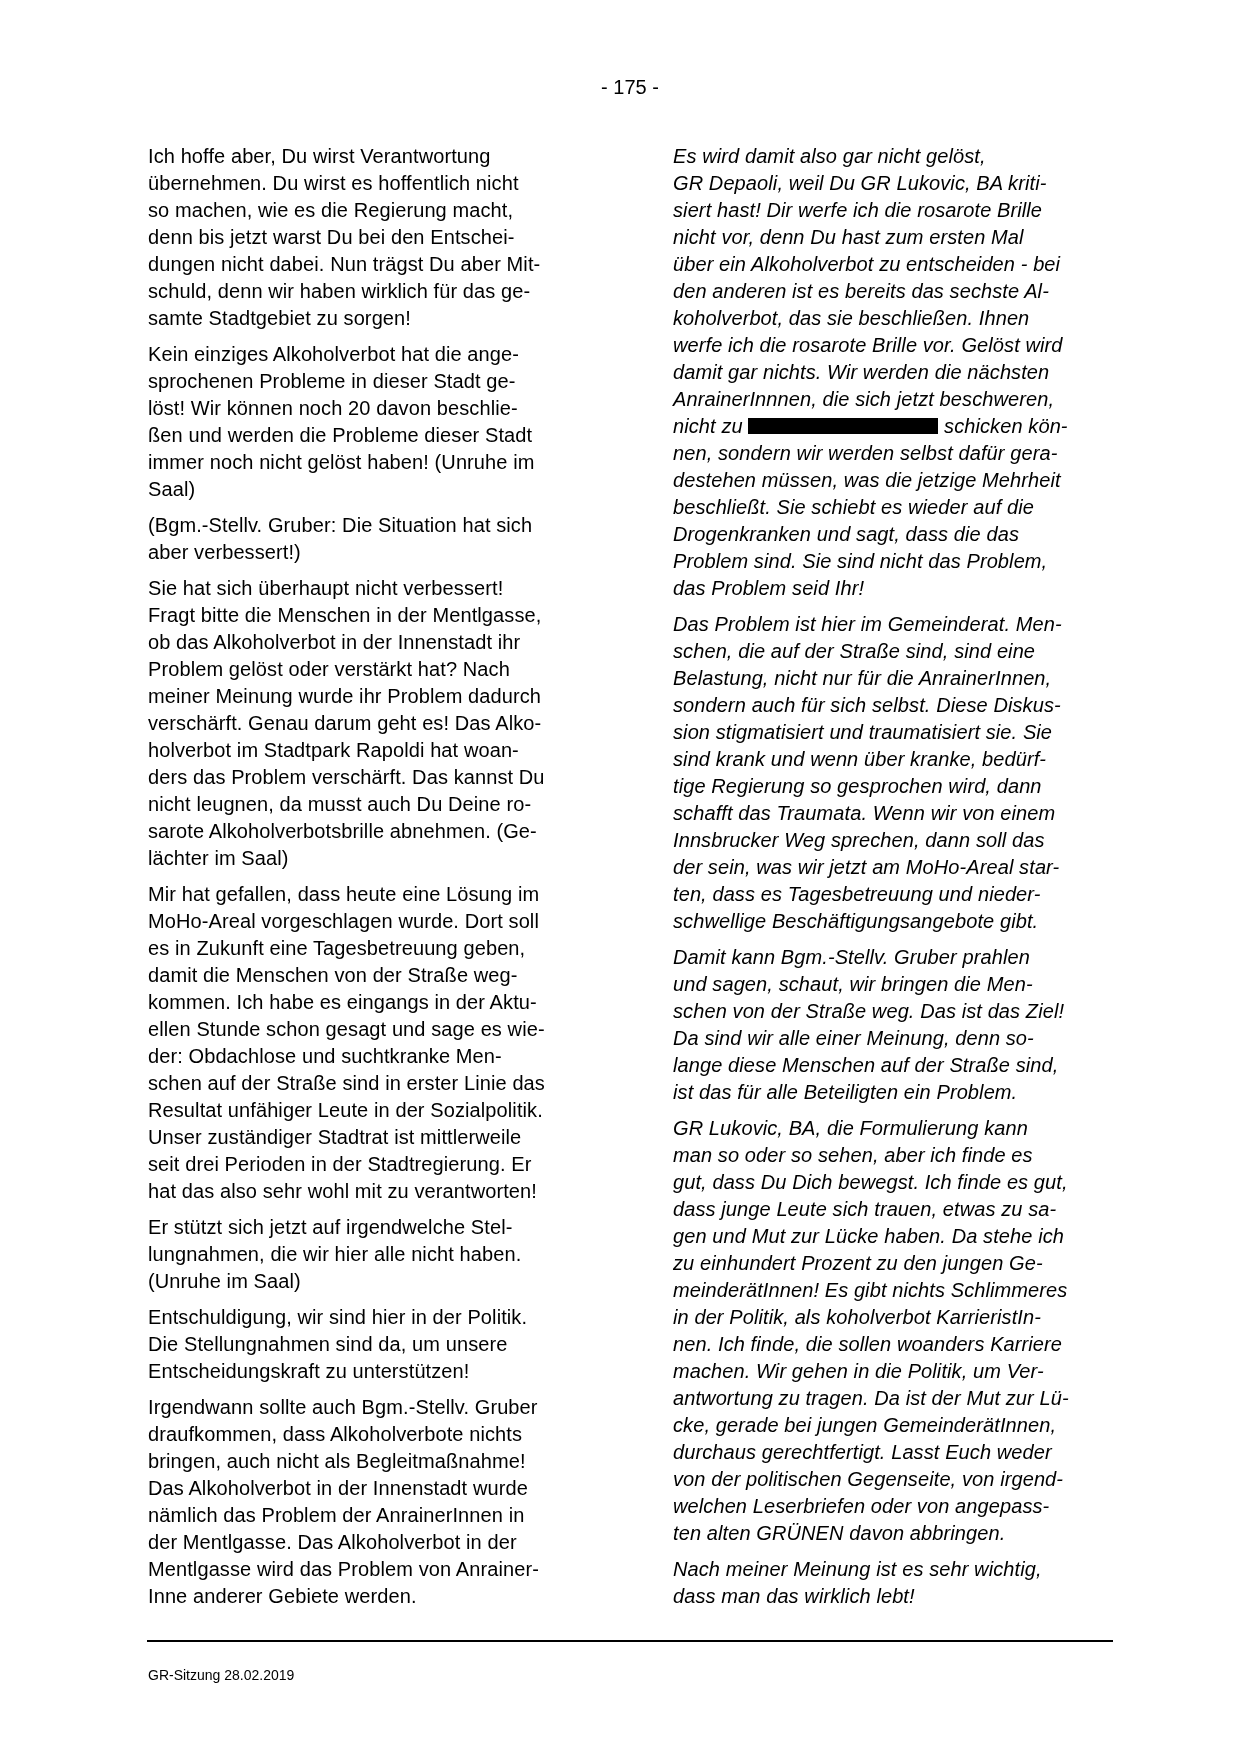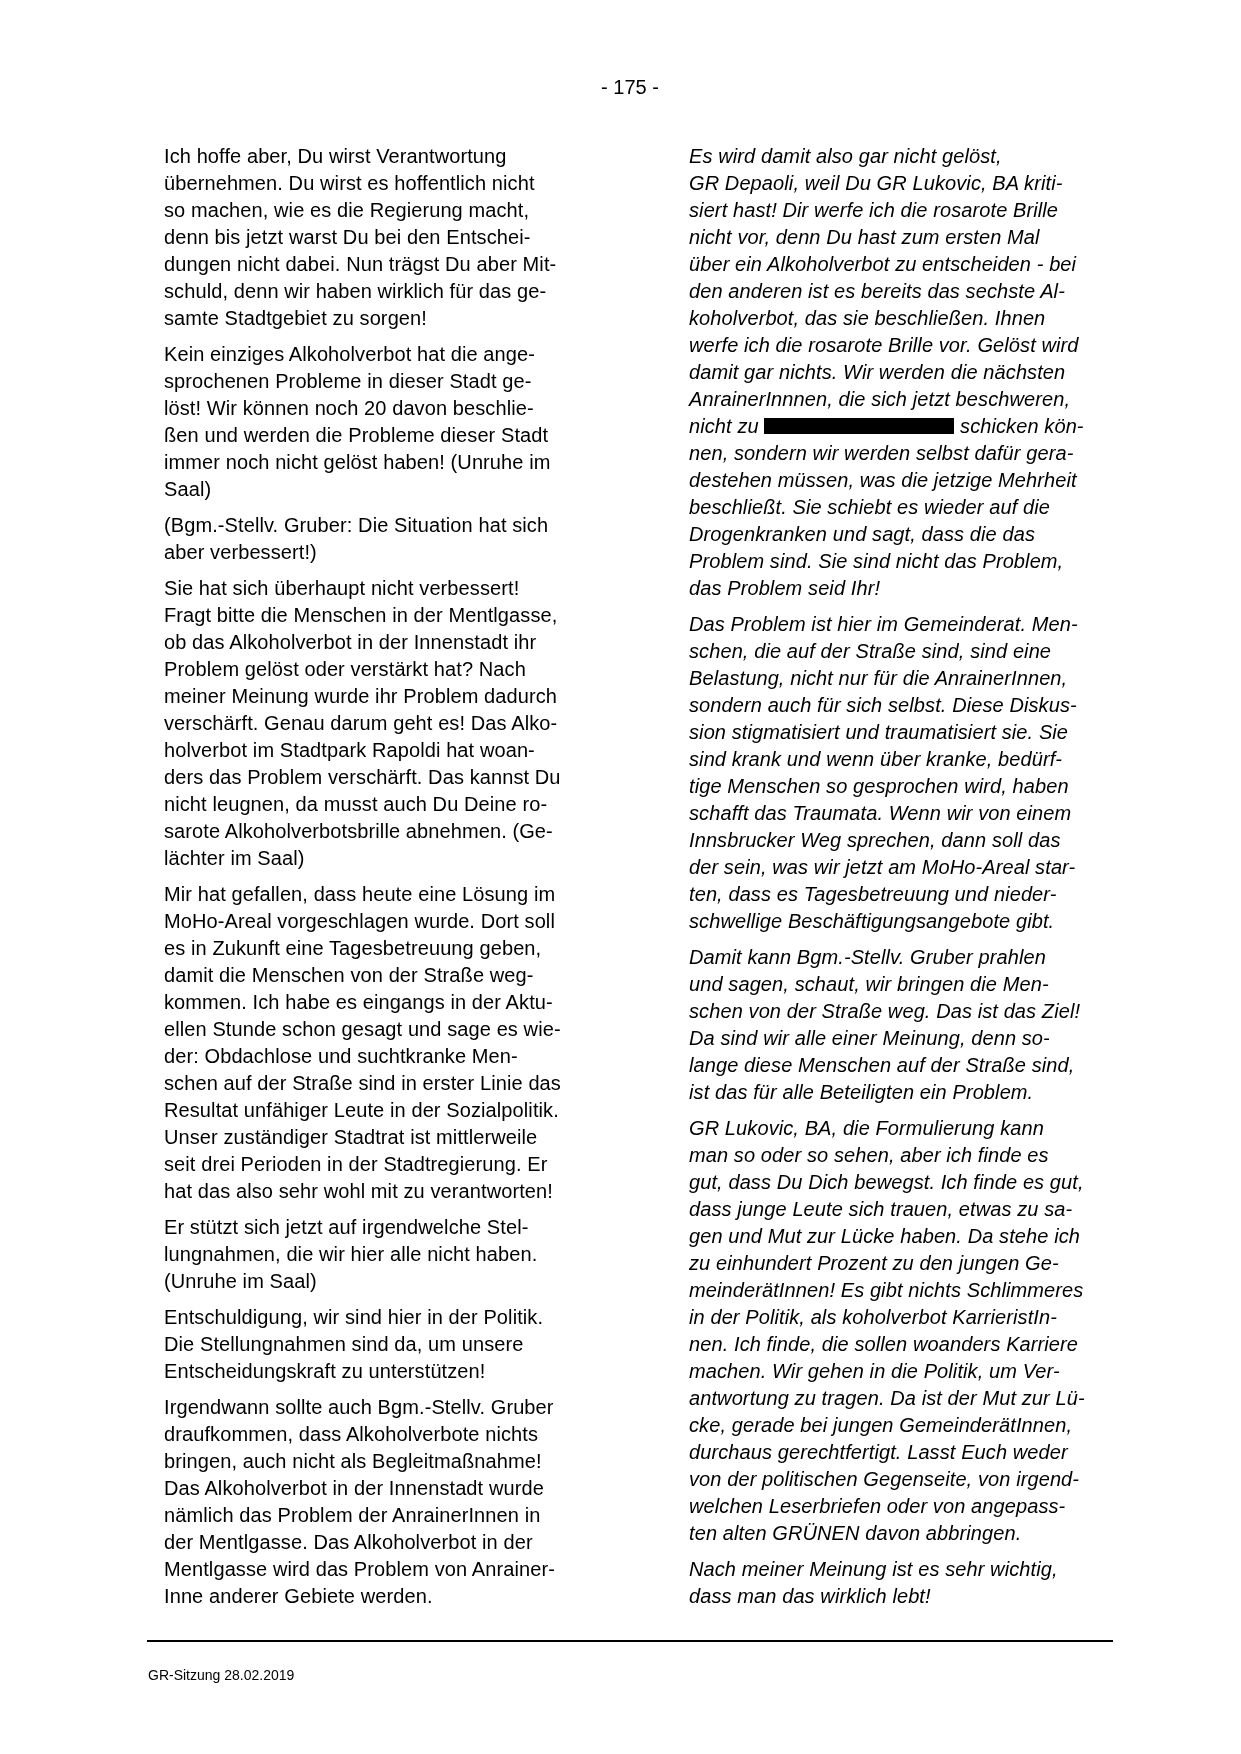--- a/index.html
+++ b/index.html
@@ -26,21 +26,21 @@
     white-space: nowrap;
   }
   .col {
     position: absolute;
     top: 143px;
     width: 480px;
   }
   .col-left  { left: 148px; }
   .col-right { left: 673px; font-style: italic; }
   .para {
-    margin: 0 0 9px 16px;
+    margin: 0 0 9px 0;
   }
   .line {
     font-size: 20px;
     line-height: 27px;
     white-space: nowrap;
     letter-spacing: 0.1px;
   }
   .redaction {
     display: inline-block;
     width: 190px;
@@ -161,21 +161,21 @@
       <div class="line">Problem sind. Sie sind nicht das Problem,</div>
       <div class="line">das Problem seid Ihr!</div>
     </div>
     <div class="para">
       <div class="line">Das Problem ist hier im Gemeinderat. Men-</div>
       <div class="line">schen, die auf der Straße sind, sind eine</div>
       <div class="line">Belastung, nicht nur für die AnrainerInnen,</div>
       <div class="line">sondern auch für sich selbst. Diese Diskus-</div>
       <div class="line">sion stigmatisiert und traumatisiert sie. Sie</div>
       <div class="line">sind krank und wenn über kranke, bedürf-</div>
-      <div class="line">tige Menschen so gesprochen wird, haben</div>
+      <div class="line">tige Regierung so gesprochen wird, dann</div>
       <div class="line">schafft das Traumata. Wenn wir von einem</div>
       <div class="line">Innsbrucker Weg sprechen, dann soll das</div>
       <div class="line">der sein, was wir jetzt am MoHo-Areal star-</div>
       <div class="line">ten, dass es Tagesbetreuung und nieder-</div>
       <div class="line">schwellige Beschäftigungsangebote gibt.</div>
     </div>
     <div class="para">
       <div class="line">Damit kann Bgm.-Stellv. Gruber prahlen</div>
       <div class="line">und sagen, schaut, wir bringen die Men-</div>
       <div class="line">schen von der Straße weg. Das ist das Ziel!</div>

